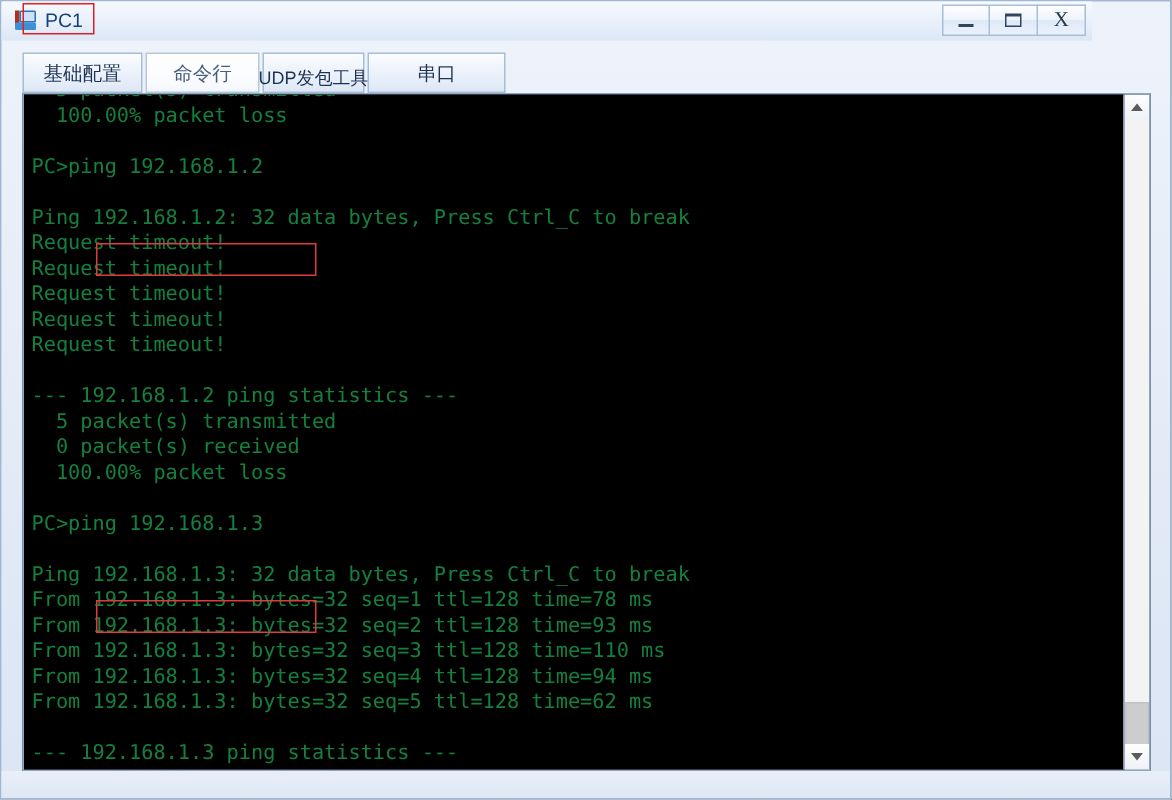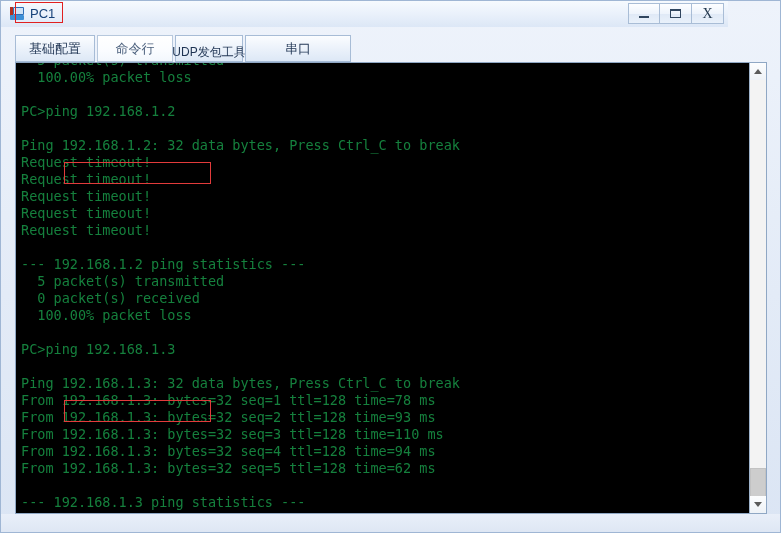--- a/index.html
+++ b/index.html
@@ -146,21 +146,21 @@
     white-space: nowrap;
   }
   .tab.selected {
     background: linear-gradient(to bottom, #ffffff 0%, #fafcff 60%, #f3f7fd 100%);
     color: #4a5f7c;
     border-color: #b7c8dd;
   }
   .tab.w-80 { width: 80px; padding: 0; }
   .tab.w-76 { width: 76px; padding: 12px; }
   .tab.w-84 { width: 68px; padding: 0; align-items: flex-end; }
-  .tab.w-90 { width: 106px; padding: 0; }
+  .tab.w-90 { width: 92px; padding: 0; }
   .tab.small { font-size: 12px; }
 
   
   #terminal-wrap {
     position: absolute;
     left: 14px;
     top: 61px;
     width: 752px;
     height: 452px;
     box-sizing: border-box;

